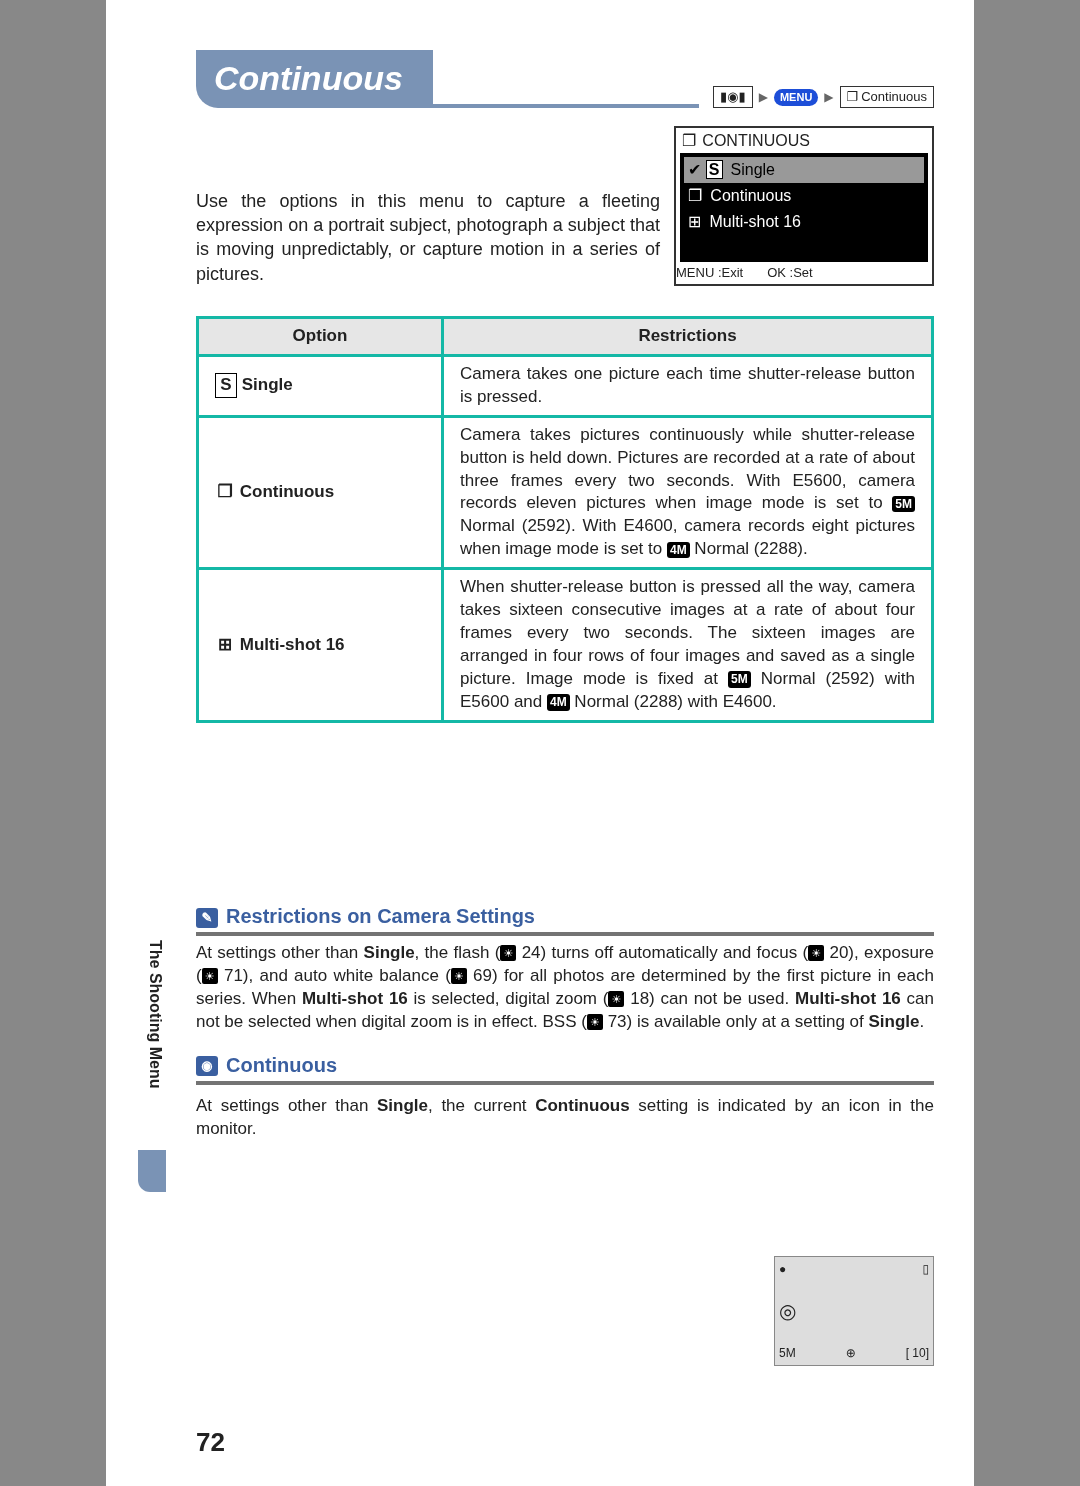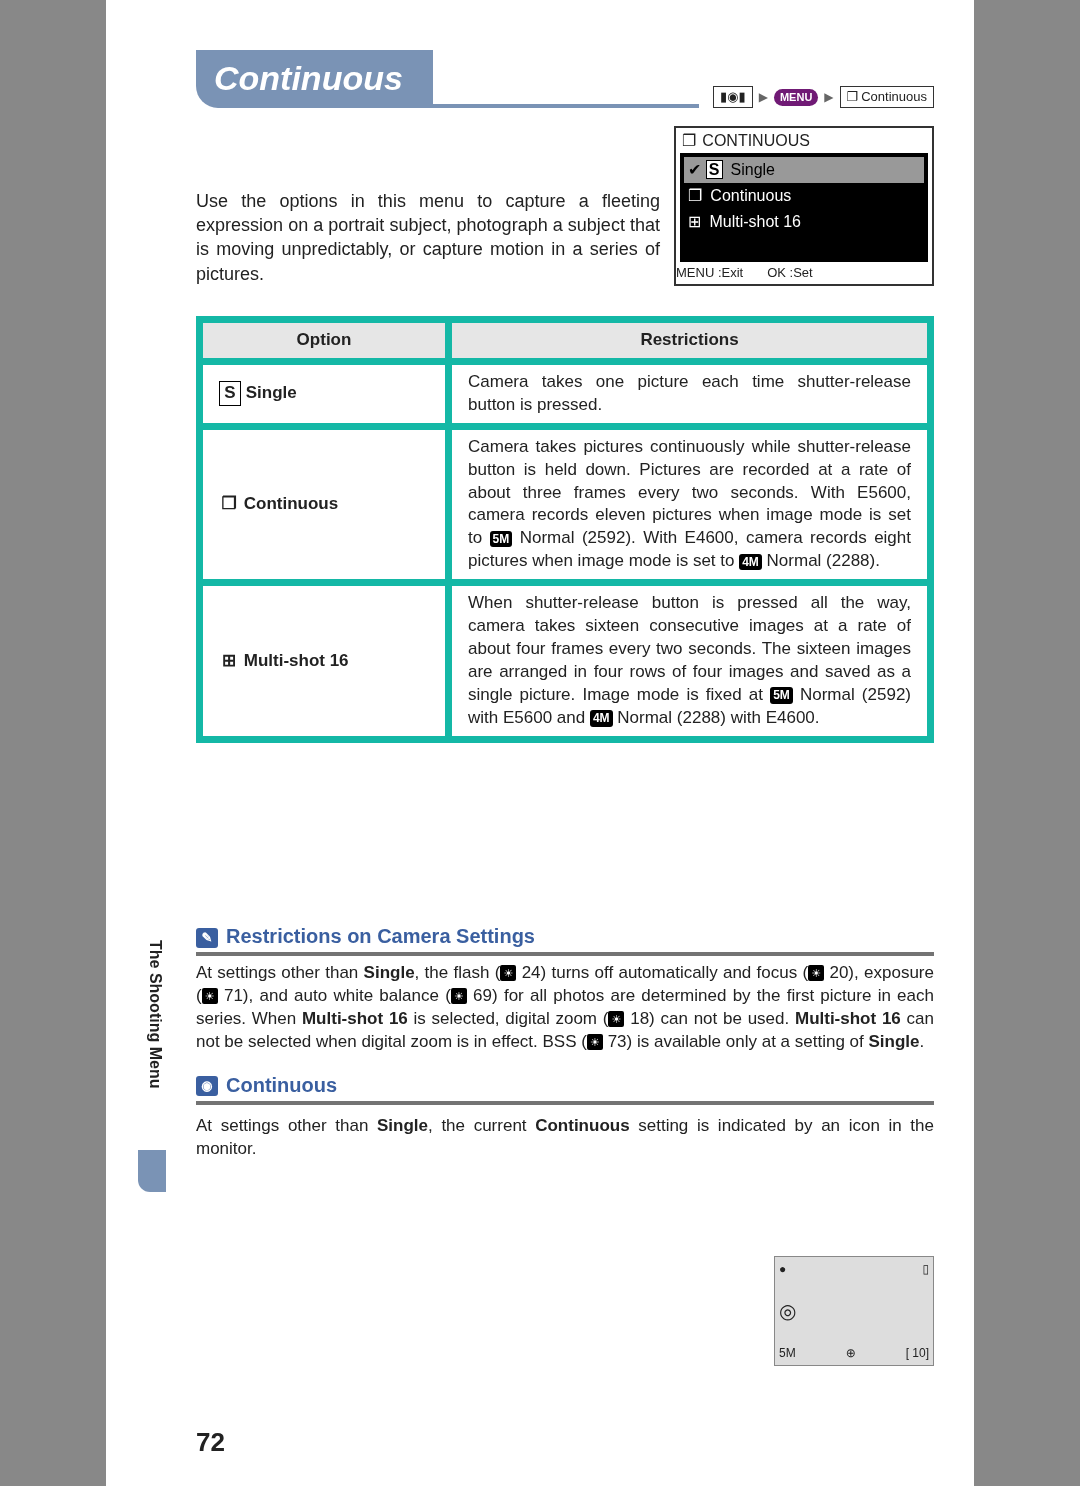--- a/index.html
+++ b/index.html
@@ -3,31 +3,31 @@
 <meta charset="utf-8">
 <style>
 body{margin:0;background:#888;font-family:Arial,Helvetica,sans-serif;color:#222;font-size:16px;line-height:1.35}
 .page{width:868px;height:1486px;background:#fff;margin:0 auto;position:relative;box-sizing:border-box;padding:50px 40px 30px 90px}
 .title-bar{display:flex;align-items:flex-end;gap:0;margin-bottom:18px}
 .title-box{background:#7a93b5;color:#fff;font-size:34px;font-weight:bold;padding:6px 30px 6px 18px;border-bottom-left-radius:22px;font-style:italic}
 .title-rule{flex:1;border-bottom:4px solid #7a93b5}
 .bc{display:flex;align-items:center;gap:6px;margin-left:14px;font-size:13px}
 .bc-box{border:1px solid #333;padding:1px 6px;display:inline-flex;align-items:center;gap:3px}
 .tri{color:#666;font-size:12px}
-.pill{background:#701a75;color:#fff;border-radius:10px;padding:1px 6px;font-size:11px;font-weight:bold}
+.pill{background:#1d4ed8;color:#fff;border-radius:10px;padding:1px 6px;font-size:11px;font-weight:bold}
 .intro-row{display:flex;gap:14px;align-items:flex-end;margin:18px 0 30px}
 .intro-text{flex:1;font-size:18px;text-align:justify}
 .lcd{width:260px;border:2px solid #333;box-sizing:border-box;font-size:16px}
 .lcd-title{display:flex;align-items:center;gap:6px;padding:2px 6px}
 .lcd-menu{background:#000;color:#fff;padding:4px 4px 28px;margin:0 4px}
 .lcd-item{display:flex;align-items:center;gap:8px;padding:2px 4px}
 .lcd-sel{background:#999;color:#000}
 .lcd-foot{display:flex;gap:24px;padding:2px 0;font-size:13px}
 table{border-collapse:collapse;width:100%;margin-top:4px}
-th,td{border:7px solid #14b8a6;padding:6px 16px;vertical-align:middle;font-size:17px}
+th,td{border:3px solid #14b8a6;padding:6px 16px;vertical-align:middle;font-size:17px}
 th{background:#e6e6e6;text-align:center;font-weight:bold}
 td.opt{width:210px;font-weight:bold;white-space:nowrap}
 td.desc{text-align:justify}
 .icon{display:inline-block;width:20px;text-align:center;font-weight:bold}
 .badge{display:inline-block;background:#000;color:#fff;font-size:12px;font-weight:bold;padding:0 3px;border-radius:3px;vertical-align:middle}
 .note{margin-top:180px}
 .note h3{color:#3a5fa0;font-size:20px;margin:0 0 4px;border-bottom:4px solid #737373;padding-bottom:2px}
 .note-icon{display:inline-block;width:22px;height:20px;background:#3a5fa0;color:#fff;text-align:center;border-radius:3px;margin-right:8px;font-size:13px;line-height:20px;vertical-align:middle}
 .note p{font-size:17px;text-align:justify;margin:6px 0 18px}
 .ref{display:inline-block;width:16px;height:16px;background:#000;color:#fff;font-size:11px;text-align:center;line-height:16px;border-radius:2px;vertical-align:middle}

